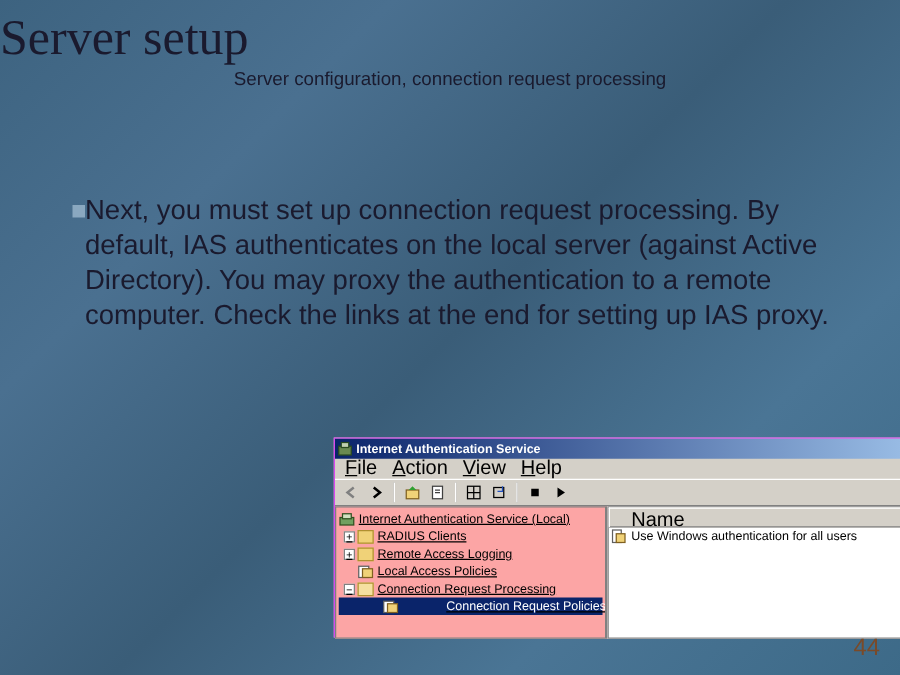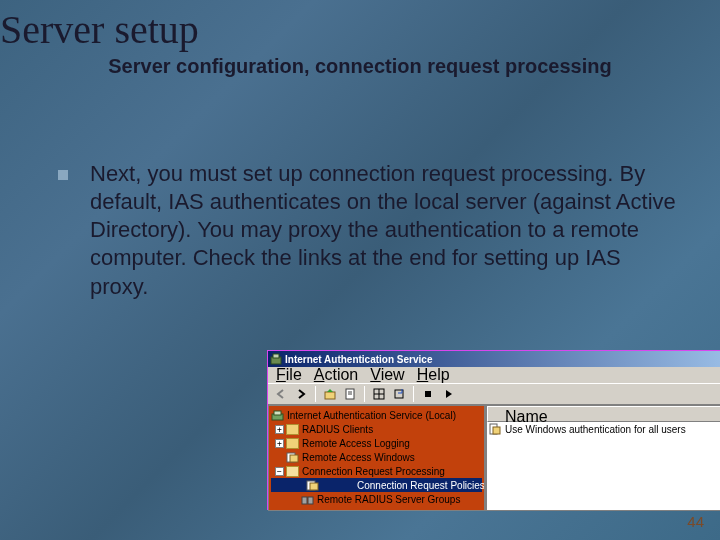--- a/index.html
+++ b/index.html
@@ -13,53 +13,52 @@
   }
   .slide-title {
     font-size: 40px;
     font-weight: normal;
     color: #1a1a2e;
     padding-top: 6px;
     font-family: "Times New Roman", serif;
   }
   .slide-subtitle {
     text-align: center;
-    font-size: 20px;
+    font-size: 15px;
     color: #1a1a2e;
     padding-top: 2px;
     font-family: Verdana, sans-serif;
-    font-weight: bold;
   }
   .body-area {
     padding: 82px 40px 0 58px;
     position: relative;
   }
   .bullet-row {
     display: flex;
     align-items: flex-start;
-    gap: 22px;
+    gap: 0;
   }
   .bullet-square {
     width: 10px;
     height: 10px;
     background: #8aa8c0;
     margin-top: 10px;
     flex-shrink: 0;
   }
   .body-text {
     font-size: 22px;
     line-height: 1.28;
     color: #1a1a2e;
     font-family: Verdana, sans-serif;
   }
   .page-number {
     position: absolute;
     bottom: 10px;
     right: 16px;
-    font-size: 15px;
+    font-size: 19px;
     color: #7a4a28;
     font-family: Verdana, sans-serif;
   }
 
   
   .ias-window {
     position: absolute;
     top: 350px;
     left: 267px;
     width: 500px;
@@ -141,23 +140,24 @@
   }
   .content-area {
     display: flex;
     height: 106px;
     background: #fff;
   }
   .tree-panel {
     width: 218px;
     border: 1px solid #808080;
     border-right: 2px solid #808080;
-    background: #c2410c;
+    background: #fca5a5;
     padding: 2px;
     overflow: hidden;
+    text-decoration: underline;
   }
   .tree-row {
     display: flex;
     align-items: center;
     height: 14px;
     font-size: 10px;
     white-space: nowrap;
   }
   .tree-indent { display: inline-block; }
   .expander {
@@ -318,44 +318,36 @@
         <span class="expander">+</span>
         <div class="tree-icon folder-closed"></div>
         <span>Remote Access Logging</span>
       </div>
       <div class="tree-row">
         <span class="tree-indent" style="width:15px"></span>
         <svg class="tree-icon" viewBox="0 0 13 11">
             <rect x="1" y="1" width="8" height="9" fill="#fff" stroke="#606060"></rect>
             <rect x="4" y="3" width="8" height="7" fill="#f0d278" stroke="#806020"></rect>
           </svg>
-        <span>Remote Access Windows</span>
+        <span>Local Access Policies</span>
       </div>
       <div class="tree-row">
         <span class="tree-indent" style="width:4px"></span>
         <span class="expander">−</span>
         <div class="tree-icon folder-open"></div>
         <span>Connection Request Processing</span>
       </div>
       <div class="tree-row selected-row">
         <span class="tree-indent" style="width:30px"></span>
         <svg class="tree-icon" viewBox="0 0 13 11">
             <rect x="1" y="1" width="8" height="9" fill="#fff" stroke="#606060"></rect>
             <rect x="4" y="3" width="8" height="7" fill="#f0d278" stroke="#806020"></rect>
           </svg>
         <span>Connection Request Policies</span>
       </div>
-      <div class="tree-row">
-        <span class="tree-indent" style="width:30px"></span>
-        <svg class="tree-icon" viewBox="0 0 13 11">
-            <rect x="1" y="3" width="5" height="7" fill="#a0a0a0" stroke="#404040"></rect>
-            <rect x="7" y="3" width="5" height="7" fill="#a0a0a0" stroke="#404040"></rect>
-          </svg>
-        <span>Remote RADIUS Server Groups</span>
-      </div>
     </div>
 
     <div class="list-panel">
       <div class="list-header">
         <div class="list-col" style="flex:1">Name</div>
         <div class="list-col" style="width:40px">Proc...</div>
       </div>
       <div class="list-row">
         <svg class="list-icon" viewBox="0 0 12 12">
             <rect x="1" y="1" width="7" height="10" fill="#fff" stroke="#606060"></rect>

